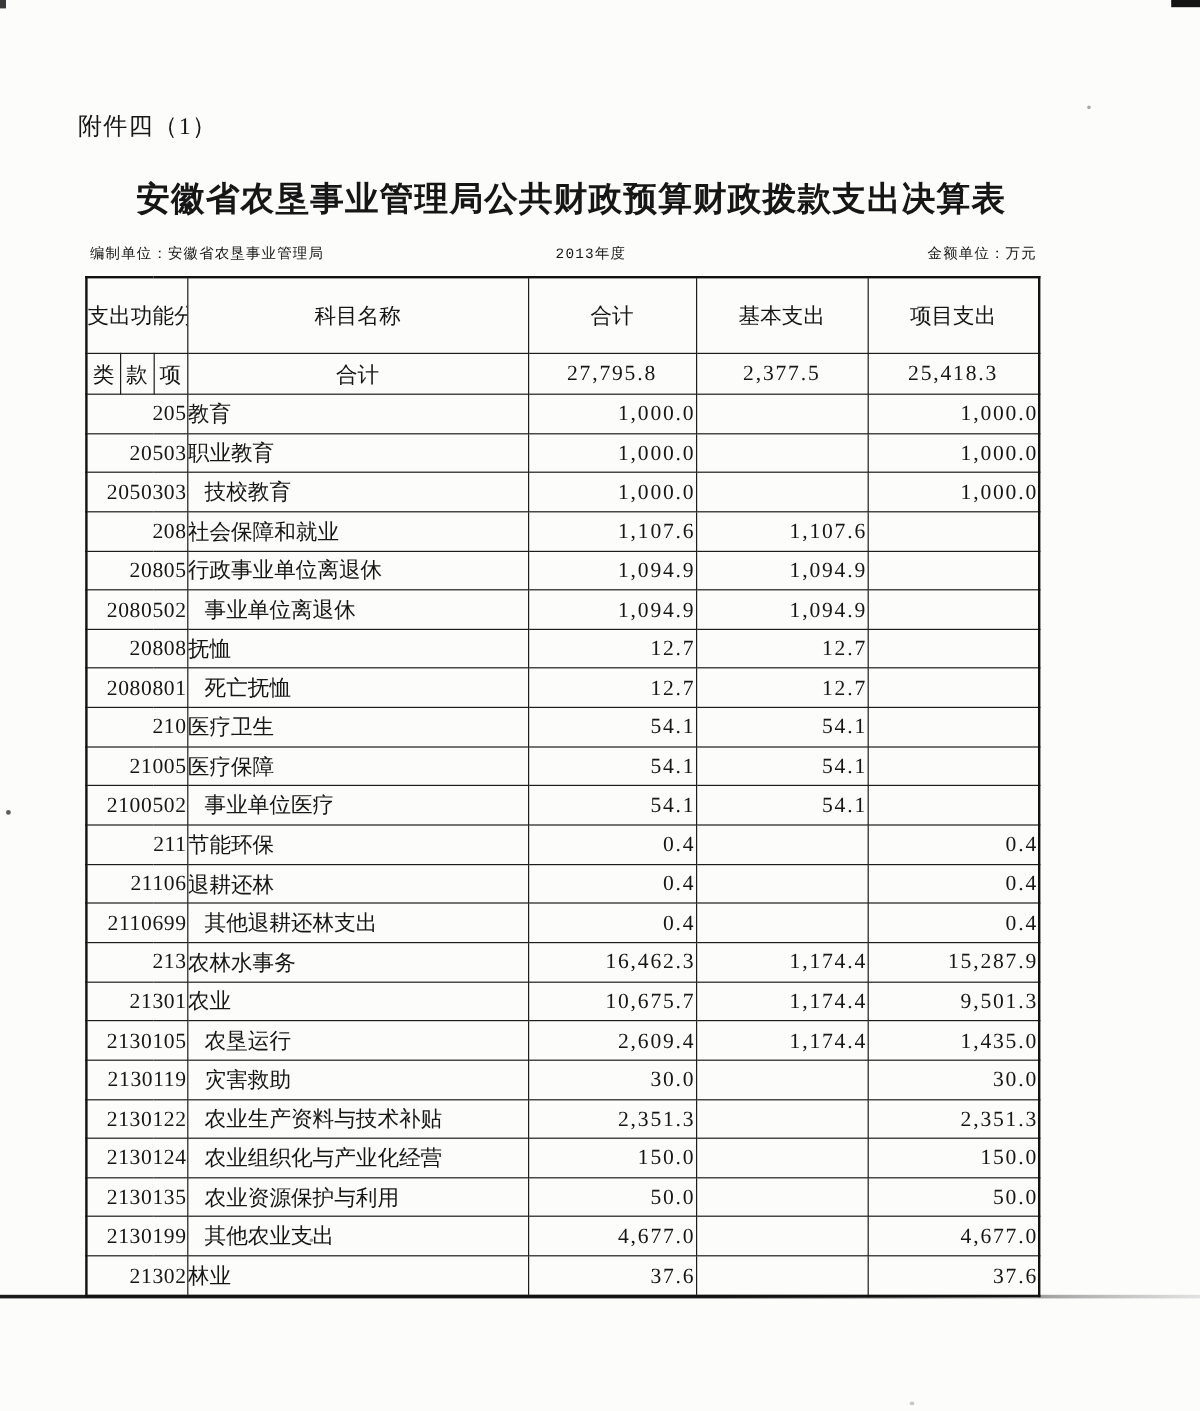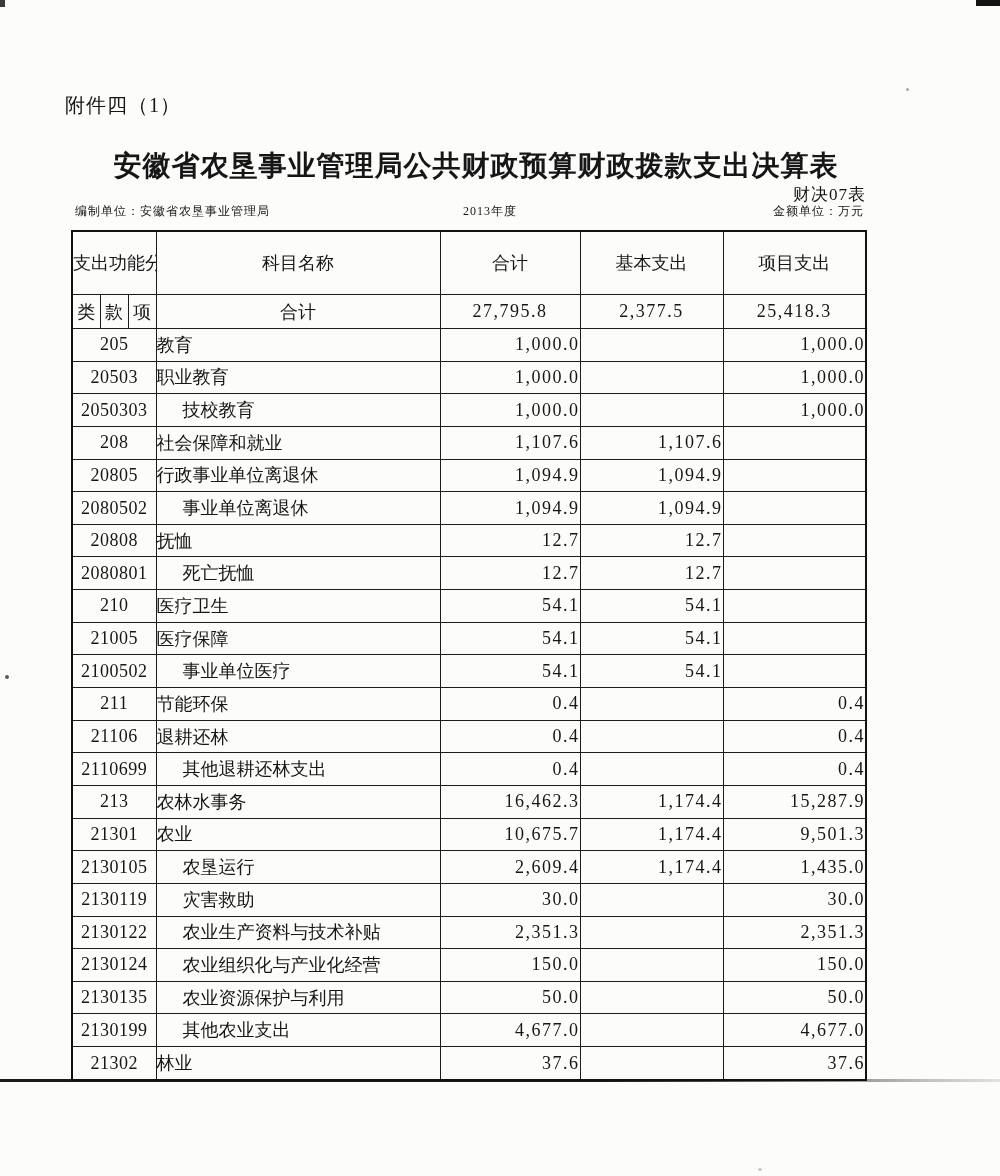--- a/index.html
+++ b/index.html
@@ -49,21 +49,21 @@
   }
   .form-code {
     position: absolute; left: 0; top: 183px; width: 866px;
     text-align: right; font-size: 17px; letter-spacing: 1px;
   }
   .meta-row {
     position: absolute; left: 71px; top: 203px; width: 794px; height: 24px;
     font-size: 12px;
   }
   .meta-prepared { position: absolute; left: 4px; top: 0; letter-spacing: 1px; }
-  .meta-year     { position: absolute; left: 392px; top: 0; letter-spacing: 1px; }
+  .meta-year     { position: absolute; left: 392px; top: 0; letter-spacing: 1px; font-family: Liberation Mono, monospace; }
   .meta-unit     { position: absolute; right: 1px; top: 0; letter-spacing: 1px; text-align: center; }
 
   
   table.budget {
     position: absolute; left: 71px; top: 230px;
     width: 794px; height: 851px;
     border-collapse: collapse; table-layout: fixed;
     z-index: 1;
   }
   table.budget td {
@@ -77,42 +77,41 @@
   table.budget { border: 2px solid #121212; }
   tr.hrow td {
     height: 62px; text-align: center; font-size: 18px;
   }
   td.code-hdr {
     font-size: 16px; line-height: 21px;
     padding: 0 8px; white-space: normal; text-align: center;
   }
   tr.subrow td { height: 33px; text-align: center; font-size: 18px; }
   tbody td { height: 31px; }
-  td.code { text-align: center; padding-left: 3px; font-size: 17px; letter-spacing: 0.5px; }
+  td.code { text-align: right; padding-left: 3px; font-size: 17px; letter-spacing: 0.5px; }
   td.name { text-align: left; padding-left: 7px; font-size: 18px; }
-  td.name.indent { padding-left: 26px; }
+  td.name.indent { padding-left: 14px; }
   td.num  { text-align: right; padding-right: 5px; font-size: 18px; letter-spacing: 1.5px; }
   tr.subrow td.center { text-align: center; }
 </style>
 </head>
 <body>
 
 <div class="page">
 
   <div class="corner-mark-tl"></div>
   <div class="corner-mark-tr"></div>
   <div class="scan-line"></div>
   <div class="speck speck-a"></div>
   <div class="speck speck-b"></div>
   <div class="speck speck-c"></div>
   <div class="speck speck-d"></div>
 
   <div class="attachment">附件四（1）</div>
   <h1 class="doc-title">安徽省农垦事业管理局公共财政预算财政拨款支出决算表</h1>
-  <div class="form-code">财决07表</div>
 
   <div class="meta-row">
     <span class="meta-prepared">编制单位：安徽省农垦事业管理局</span>
     <span class="meta-year">2013年度</span>
     <span class="meta-unit">金额单位：万元</span>
   </div>
 
   <table class="budget">
     <colgroup>
       <col style="width:28px">

